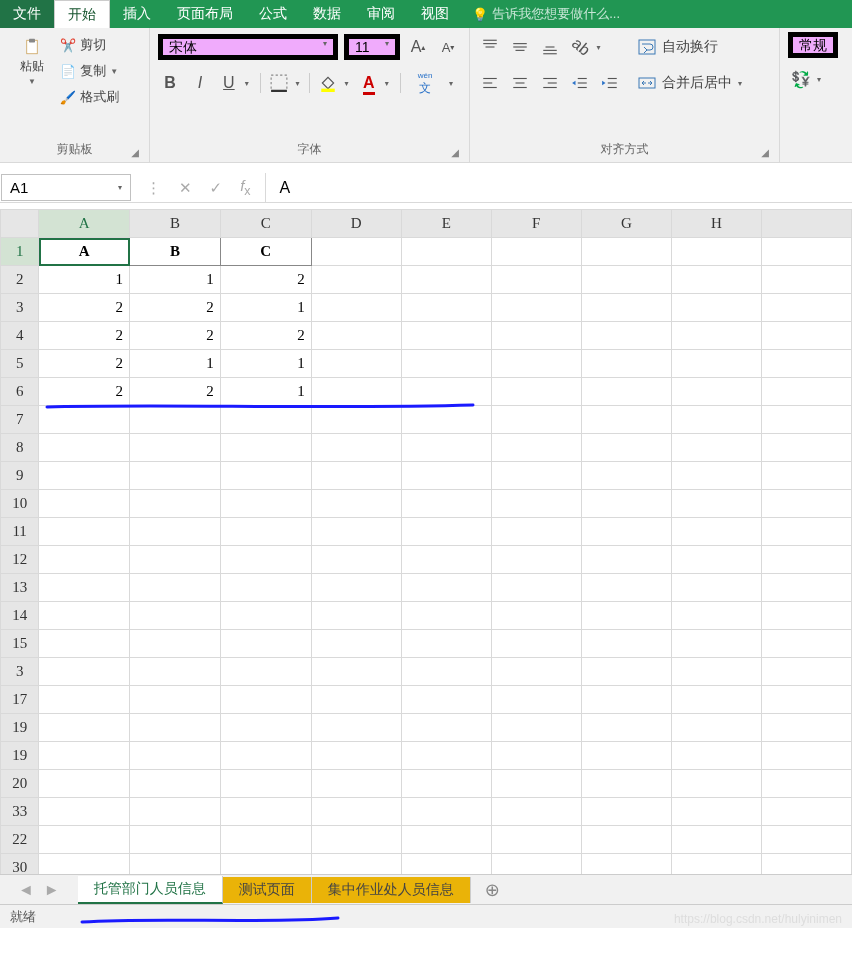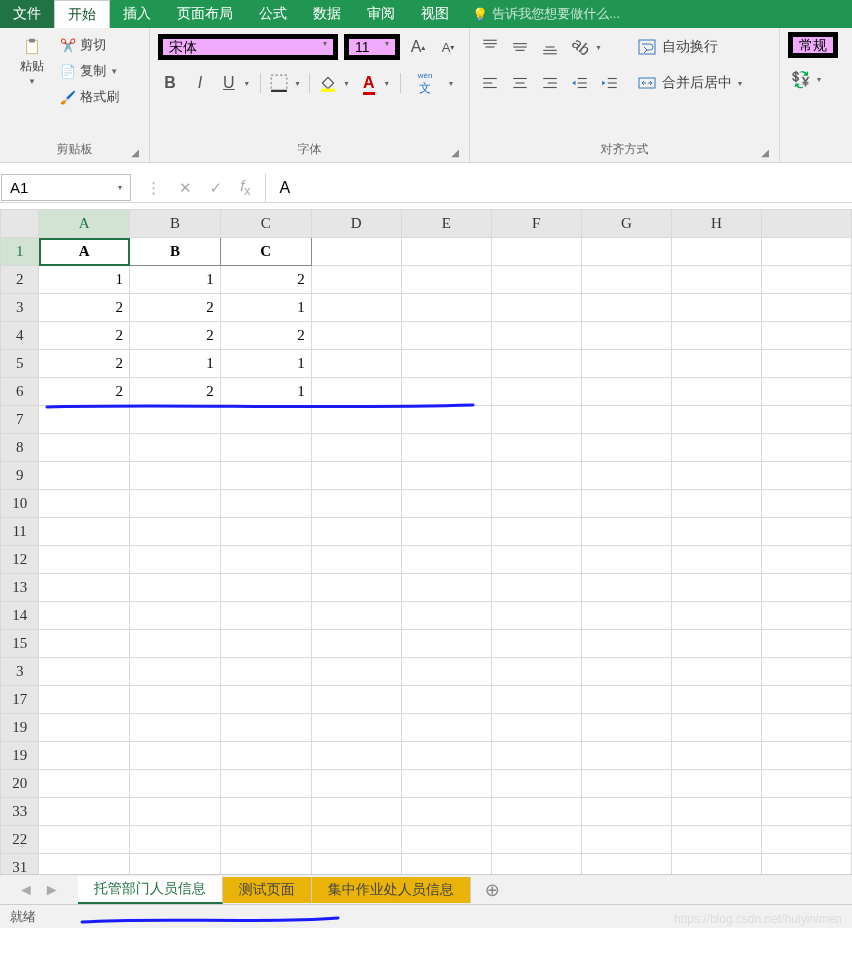--- a/index.html
+++ b/index.html
@@ -606,21 +606,21 @@
           <td class=""></td>
           <td class=""></td>
           <td class=""></td>
           <td class=""></td>
           <td class=""></td>
           <td></td>
         </tr>
       </tbody>
       <tbody>
         <tr>
-          <th class="row-h">31</th>
+          <th class="row-h">30</th>
           <td class=""></td>
           <td class=""></td>
           <td class=""></td>
           <td class=""></td>
           <td class=""></td>
           <td class=""></td>
           <td class=""></td>
           <td class=""></td>
           <td></td>
         </tr>

